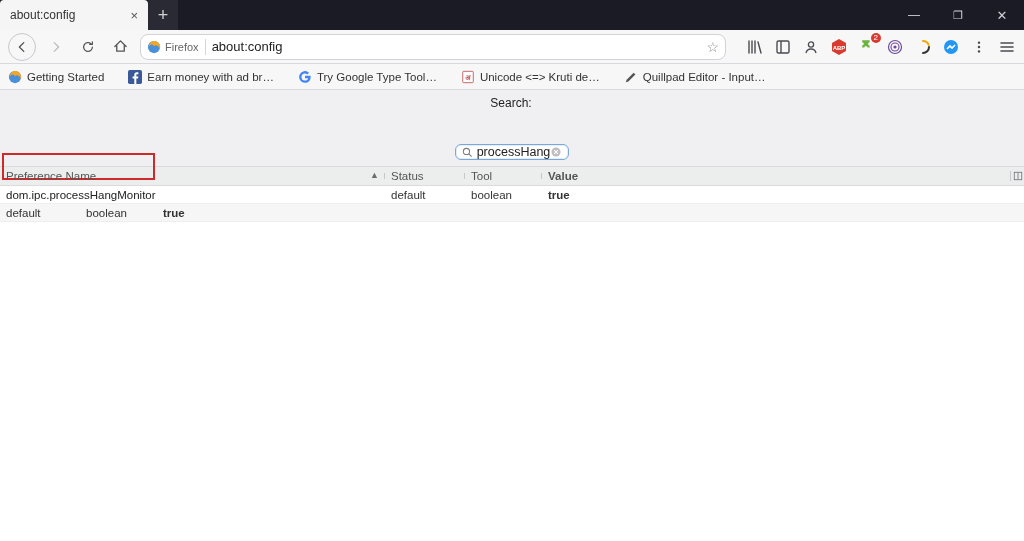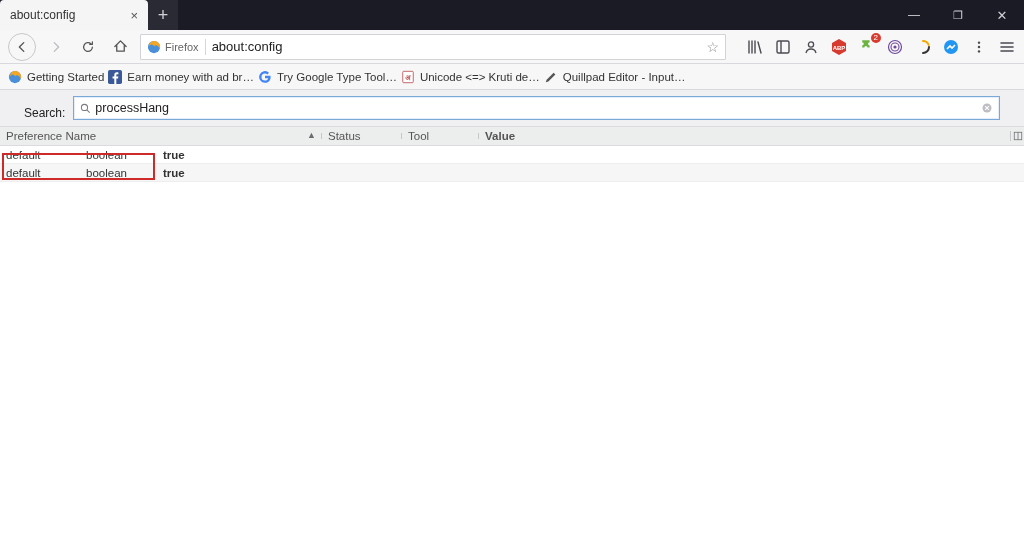--- a/index.html
+++ b/index.html
@@ -37,59 +37,61 @@
   .navbtn {
     width: 24px; height: 24px; display: flex; align-items: center; justify-content: center;
     color: #555; font-size: 14px; border-radius: 3px;
   }
   .navbtn.back {
     border: 1px solid #c8c8cc; border-radius: 50%; width: 28px; height: 28px;
   }
   .navbtn.disabled { color: #bdbdc2; }
   .urlbar {
     flex: 1; height: 26px; display: flex; align-items: center;
-    background: #fff; border: 1px solid #d2d2d7; border-radius: 1px;
+    background: #fff; border: 1px solid #d2d2d7; border-radius: 8px;
     padding: 0 6px; gap: 6px;
   }
   .identity { display: flex; align-items: center; gap: 4px; font-size: 11px; color: #666; }
   .fxlogo { width: 14px; height: 14px; }
   .urltext { flex: 1; font-size: 13px; color: #222; }
   .star { color: #8a8a90; font-size: 14px; }
   .rightIcons { display: flex; align-items: center; gap: 10px; padding-left: 12px; }
   .ri { width: 18px; height: 18px; display: flex; align-items: center; justify-content: center; color: #4b4b51; }
   .badge {
     position: absolute; top: -5px; right: -5px;
     background: #d73a2f; color: #fff; font-size: 8px;
     border-radius: 6px; padding: 0 3px; line-height: 10px;
   }
   .ri-wrap { position: relative; }
 
   
   .bmbar {
-    display: flex; align-items: center; gap: 4px;
+    display: flex; align-items: center; gap: 24px;
     height: 26px; padding: 0 8px;
     background: #f7f7f8; border-bottom: 1px solid #d9d9dd;
     font-size: 11.5px; color: #333;
   }
   .bm { display: flex; align-items: center; gap: 5px; white-space: nowrap; }
   .bmico { width: 14px; height: 14px; display: flex; align-items: center; justify-content: center; }
 
   
   .configArea { background: #f0f0f2; }
   .searchRow {
-    display: flex; align-items: flex-end; gap: 6px;
-    padding: 6px 24px;
+    display: flex; align-items: center; gap: 6px;
+    padding: 6px 14px;
+    flex-direction: column;
   }
   .searchLabel { font-size: 12px; color: #222; padding-right: 2px; }
   .searchBox {
     flex: 1; display: flex; align-items: center;
-    background: #fff; border: 1px solid #7aa8d8; border-radius: 0;
+    background: #fff; border: 1px solid #7aa8d8; border-radius: 6px;
     height: 24px; padding: 0 6px;
     box-shadow: inset 0 0 0 1px rgba(80,140,210,.15);
     position: relative;
+    margin-top: 28px;
   }
   .searchBox .mag { color: #7a7a80; font-size: 12px; margin-right: 4px; }
   .searchBox .q { flex: 1; font-size: 12.5px; color: #222; }
   .searchBox .clear { color: #7a7a80; font-size: 13px; }
   
   .redBox {
     position: absolute;
     left: 2px; top: 63px;
     width: 153px; height: 27px;
     border: 2px solid #cf2a2a;
@@ -102,21 +104,21 @@
     display: flex; align-items: center;
     height: 20px; background: #eceded;
     border-top: 1px solid #dadadf; border-bottom: 1px solid #dadadf;
     font-size: 11.5px; color: #555;
   }
   .thead .col { padding: 0 6px; position: relative; }
   .thead .sep {
     position: absolute; right: 0; top: 3px; bottom: 3px; width: 1px;
     background: #c8c8cc;
   }
-  .col-name  { width: 322px; display:flex; align-items:flex-start; }
+  .col-name  { width: 385px; display:flex; align-items:flex-start; }
   .col-status{ width: 80px; }
   .col-type  { width: 77px; }
   .col-value { flex: 1; font-weight: bold; }
   .sortArrow { margin-left: auto; color: #6b6b70; font-size: 9px; }
   .colpicker {
     width: 14px; display: flex; align-items: center; justify-content: center;
     color: #6b6b70; border-left: 1px solid #c8c8cc;
   }
 
   .trow {
@@ -339,20 +341,21 @@
     <div class="colpicker">
       <svg width="10" height="10" viewBox="0 0 16 16">
           <rect x="2" y="2" width="12" height="12" fill="none" stroke="#6b6b70" stroke-width="1.2"></rect>
           <line x1="8" y1="2" x2="8" y2="14" stroke="#6b6b70" stroke-width="1.2"></line>
         </svg>
     </div>
   </div>
 
   <div id="rows">
       <div class="trow">
+        <div class="col col-name">dom.ipc.processHangMonitor</div>
         <div class="col col-status">default</div>
         <div class="col col-type">boolean</div>
         <div class="col col-value">true</div>
       </div>
       <div class="trow">
         <div class="col col-status">default</div>
         <div class="col col-type">boolean</div>
         <div class="col col-value">true</div>
       </div>
     </div>

